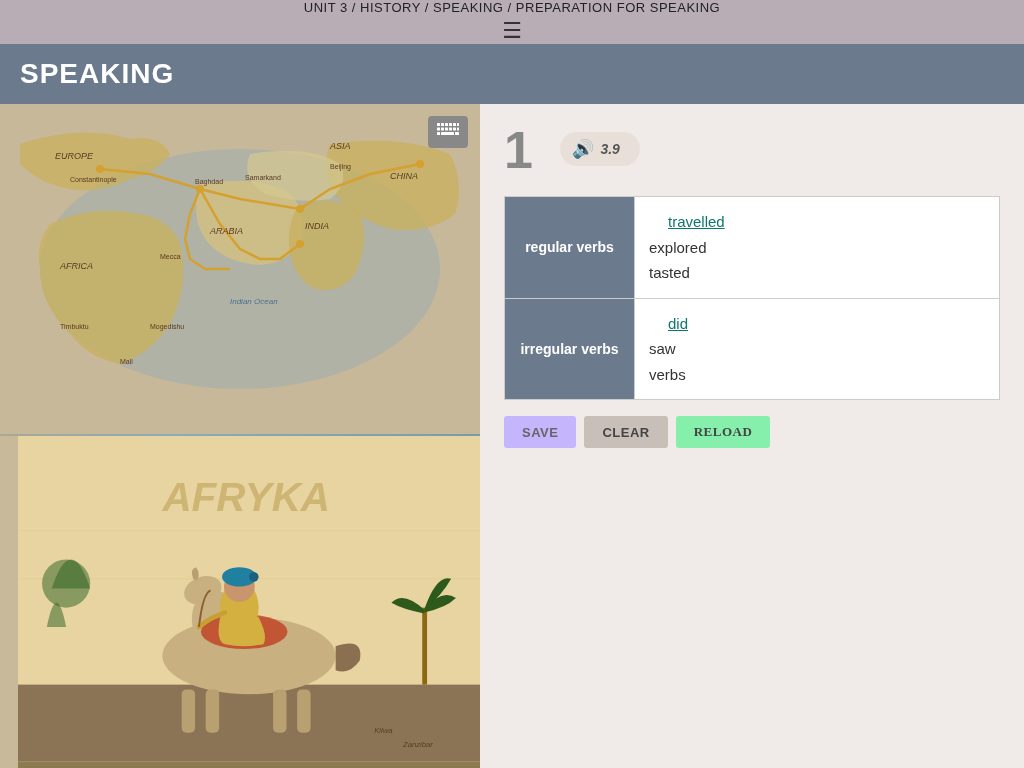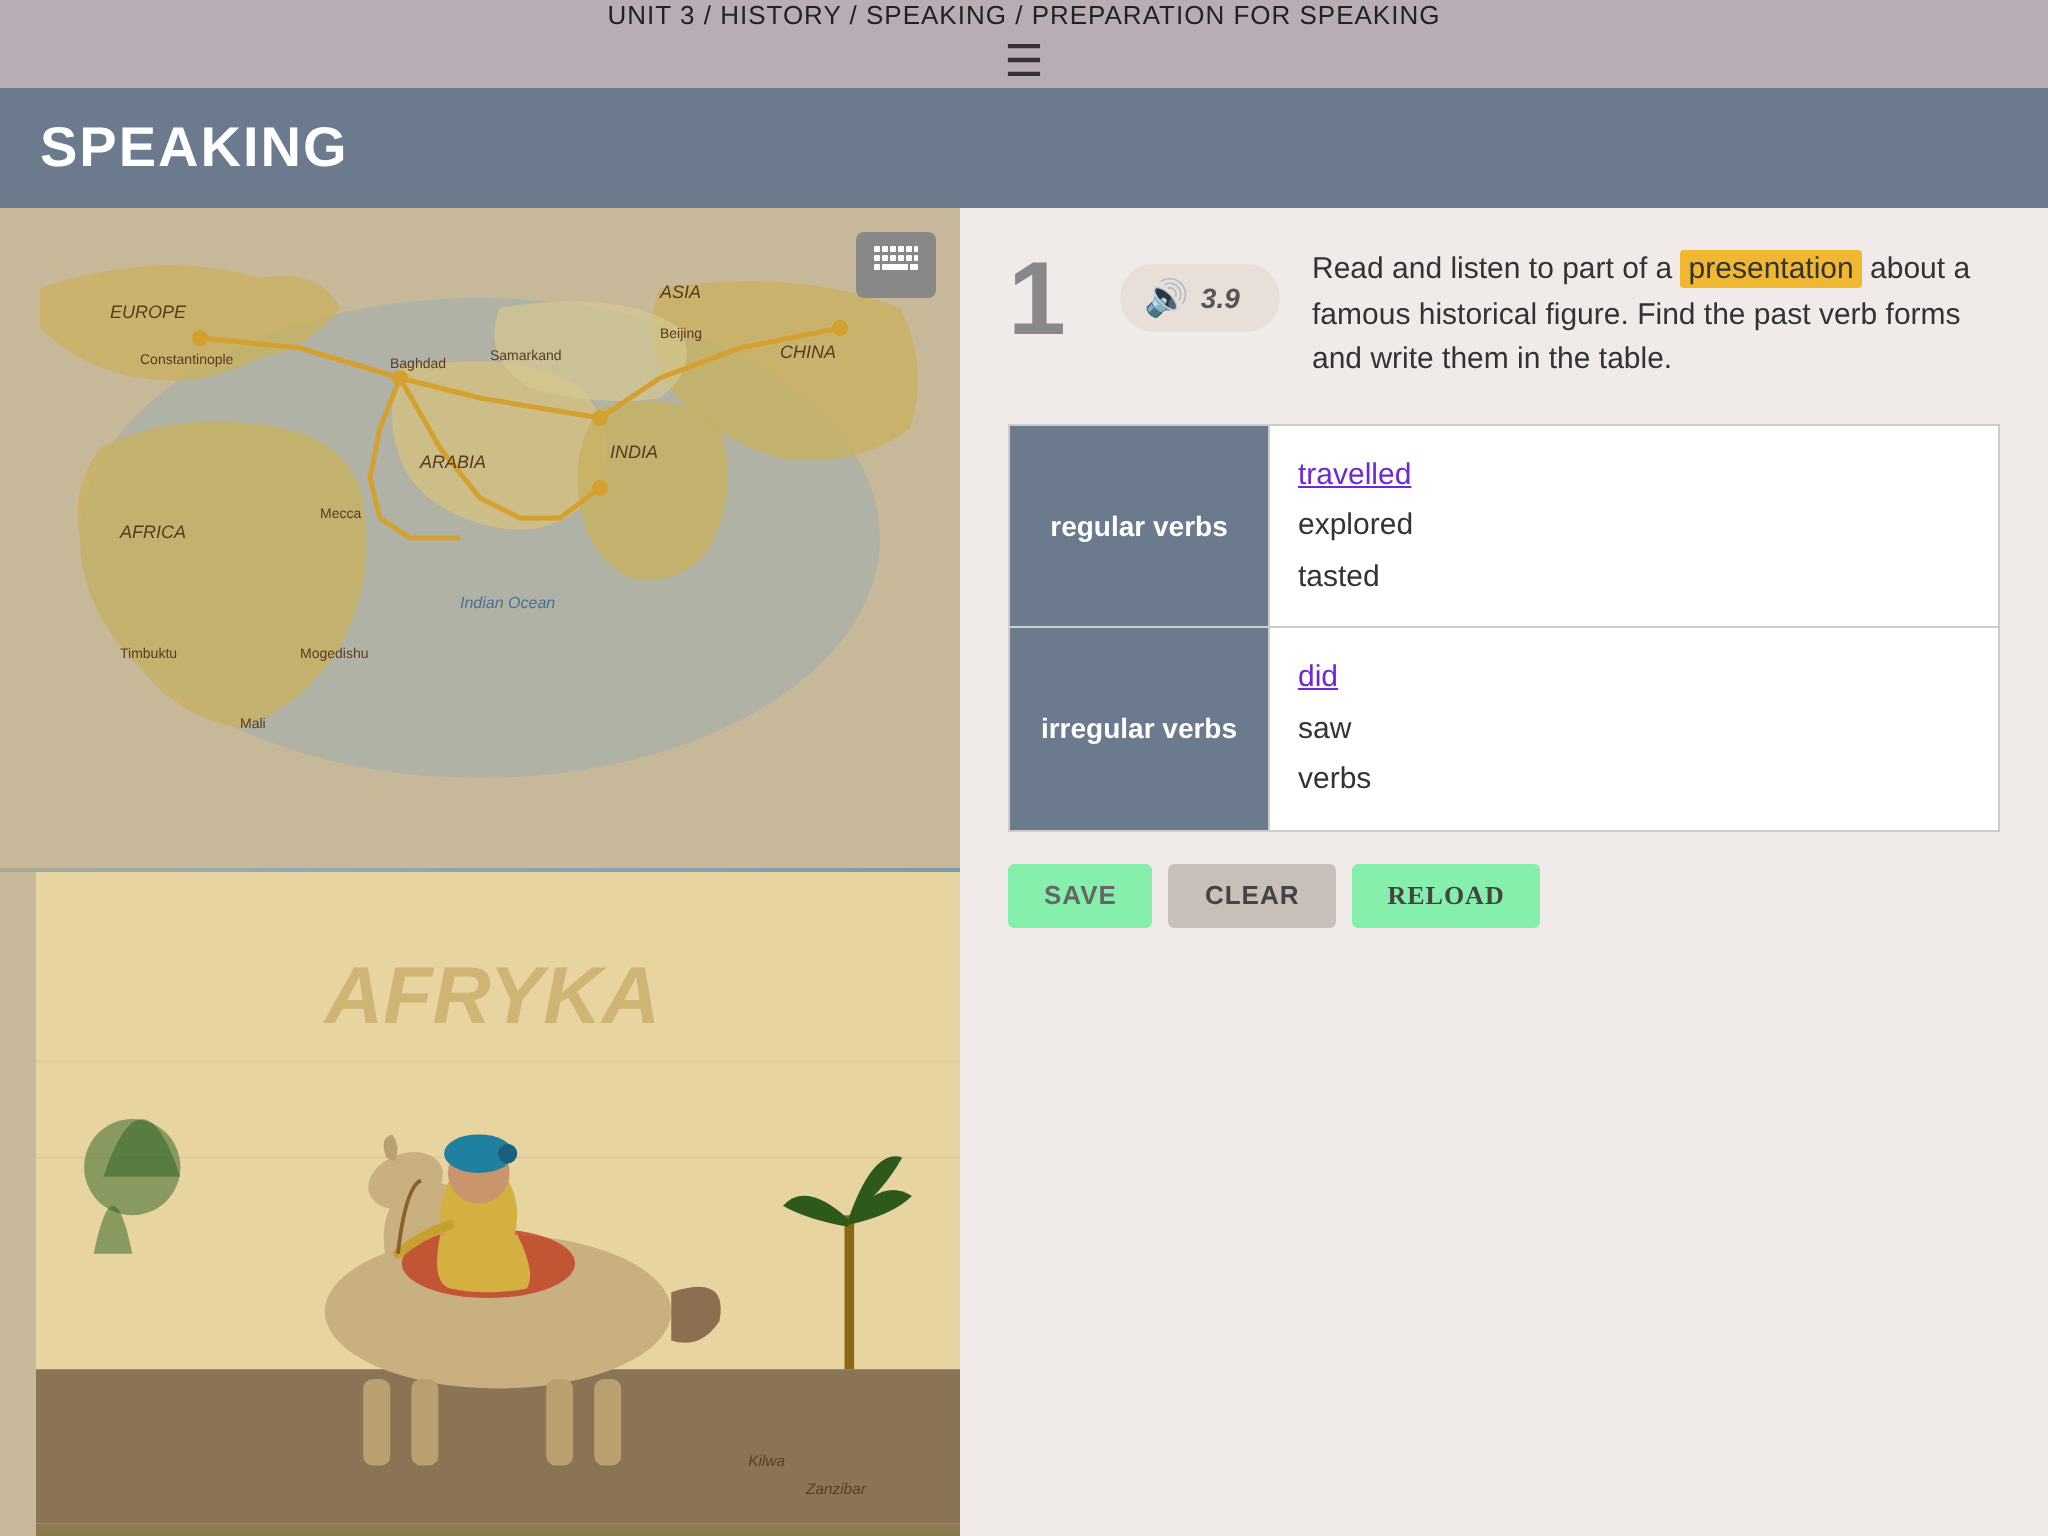--- a/index.html
+++ b/index.html
@@ -172,40 +172,41 @@
     .verbs-table .answer-cell {
       background: #fff;
       padding: 12px 14px;
       min-height: 80px;
       font-size: 15px;
       color: #333;
       line-height: 1.7;
     }
     .verbs-table .answer-cell .underlined {
       text-decoration: underline;
-      color: #6d28d9;
+      color: #0f766e;
+      margin-left: 19px;
     }
 
     
     .action-buttons {
       display: flex;
       gap: 8px;
       margin-top: 4px;
     }
     .btn {
       padding: 8px 18px;
       font-size: 13px;
       font-weight: bold;
       border: none;
       border-radius: 3px;
       cursor: pointer;
       letter-spacing: 0.5px;
     }
     .btn-save {
-      background: #86efac;
+      background: #c4b5fd;
       color: #666;
     }
     .btn-clear {
       background: #c8c0b8;
       color: #444;
       text-align: right;
     }
     .btn-reload {
       background: #86efac;
       color: #444;
@@ -368,23 +369,20 @@
   <div class="right-panel">
 
     <div class="exercise-header">
       <span class="exercise-number">1</span>
 
       <button class="audio-btn">
         <span class="audio-icon">🔊</span>
         <span class="audio-label">3.9</span>
       </button>
 
-      <p class="exercise-text">
-        <span>Read and listen to part of a </span><span class="highlight">presentation</span><span> about a famous historical figure. Find the past verb forms and write them in the table.</span>
-      </p>
     </div>
 
     <table class="verbs-table">
       <tbody>
         <tr>
           <td class="category-cell">regular verbs</td>
           <td class="answer-cell">
             <div>
               <span class="underlined">travelled</span>
             </div>

